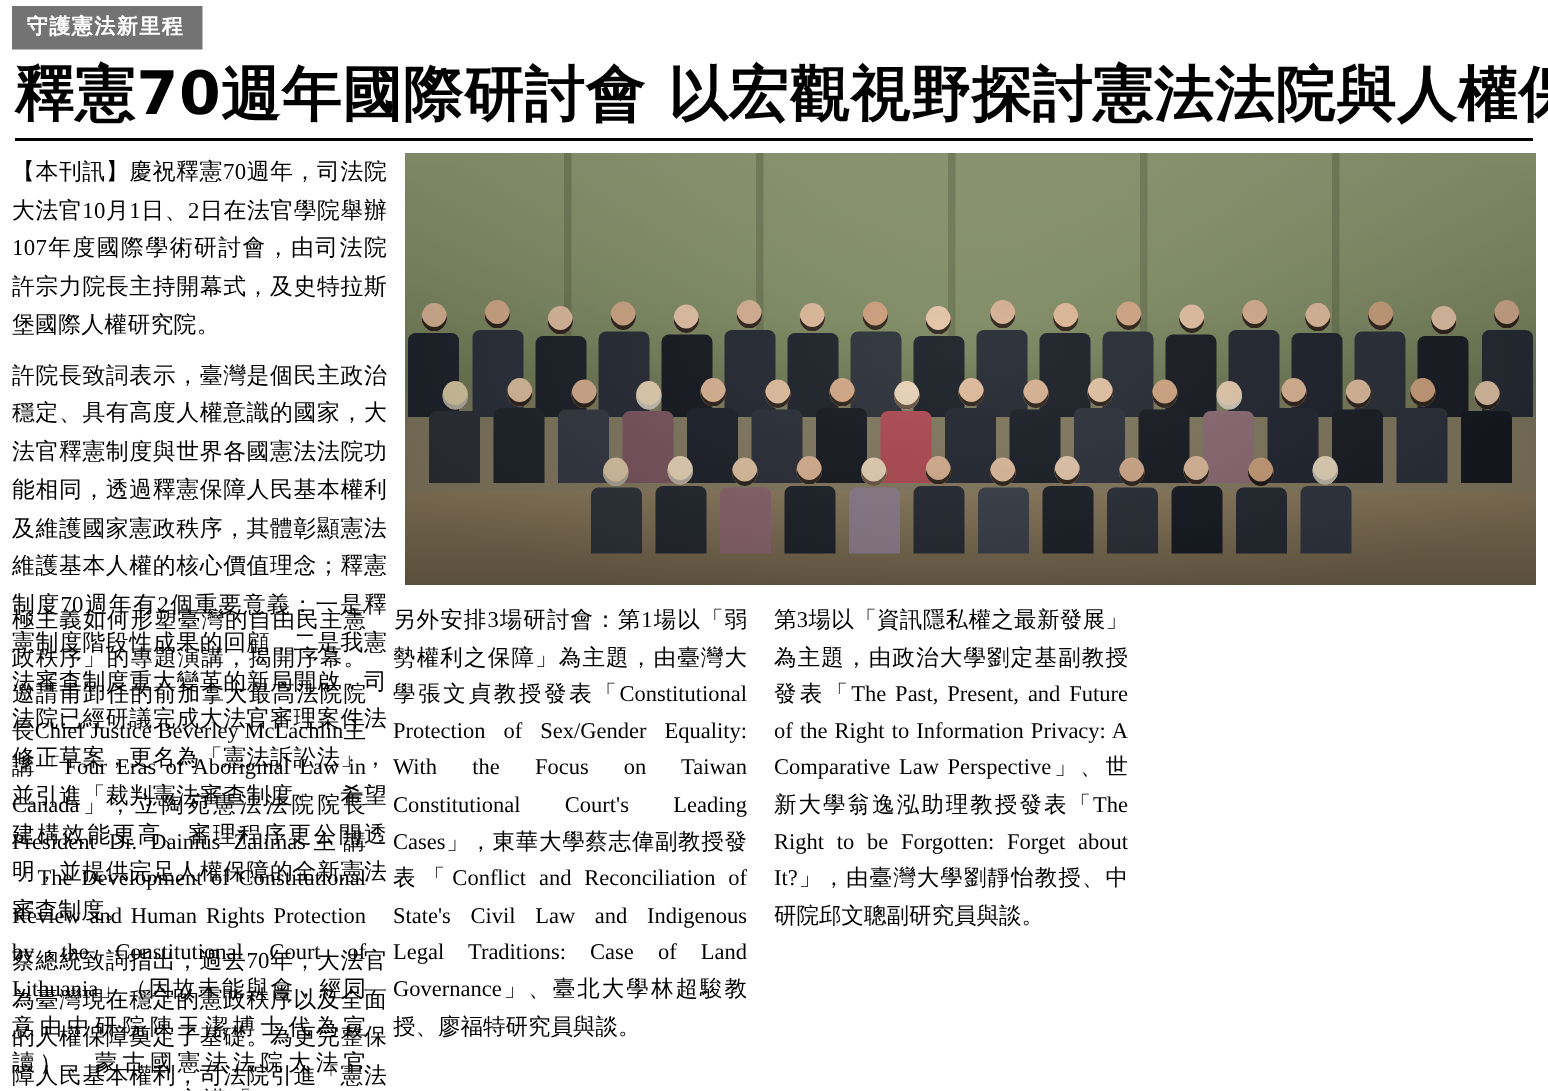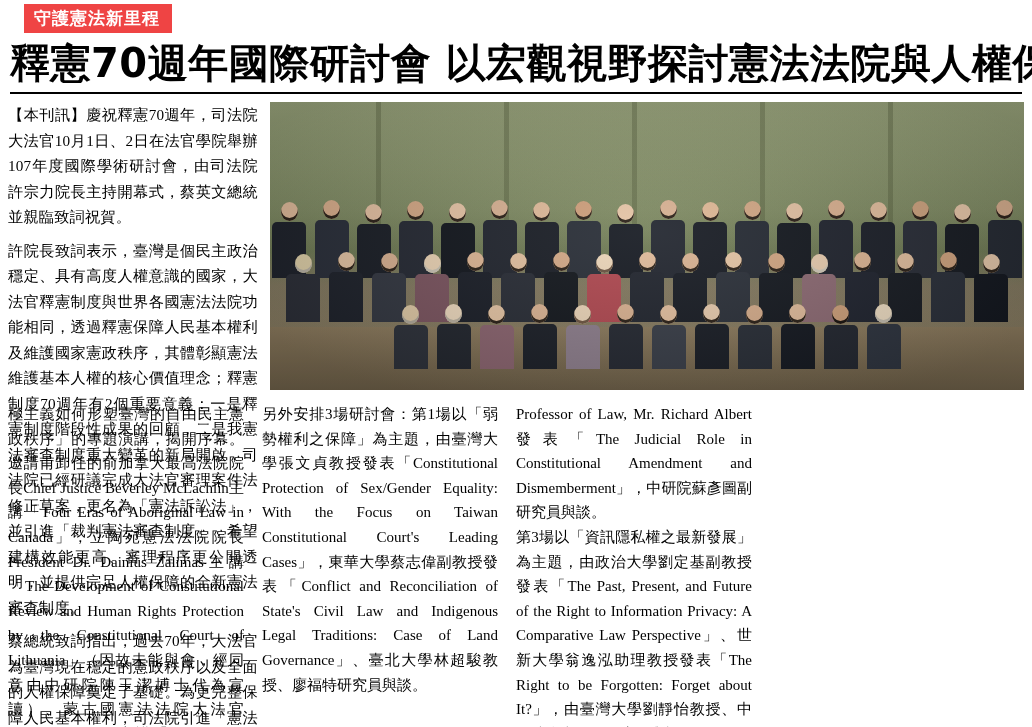--- a/index.html
+++ b/index.html
@@ -23,29 +23,28 @@
   }
 
   
   .kicker-wrap {
     position: relative;
     height: 30px;
     margin-top: 4px;
   }
   .kicker {
     display: inline-block;
-    background: #ef4444;
+    background: #737373;
     color: #ffffff;
     font-family: "DejaVu Sans", sans-serif;
     font-weight: bold;
-    font-size: 17px;
+    font-size: 14px;
     line-height: 26px;
     padding: 1px 12px 2px 10px;
     letter-spacing: 1px;
-    margin-left: 16px;
   }
 
   
   .headline {
     font-family: "DejaVu Sans", sans-serif;
     font-weight: bold;
     font-size: 40px;
     line-height: 50px;
     letter-spacing: 0.5px;
     color: #000;
@@ -171,21 +170,21 @@
   <div class="kicker-wrap">
     <span class="kicker">守護憲法新里程</span>
   </div>
 
   <h1 class="headline">釋憲70週年國際研討會 以宏觀視野探討憲法法院與人權保障</h1>
   <div class="rule"></div>
 
   <div class="top-block">
 
     <div class="lead-col">
-      <p>【本刊訊】慶祝釋憲70週年，司法院大法官10月1日、2日在法官學院舉辦107年度國際學術研討會，由司法院許宗力院長主持開幕式，蔡英文總統並親臨致詞祝賀。</p>
+      <p>【本刊訊】慶祝釋憲70週年，司法院大法官10月1日、2日在法官學院舉辦107年度國際學術研討會，由司法院許宗力院長主持開幕式，及史特拉斯堡國際人權研究院。</p>
       <p>許院長致詞表示，臺灣是個民主政治穩定、具有高度人權意識的國家，大法官釋憲制度與世界各國憲法法院功能相同，透過釋憲保障人民基本權利及維護國家憲政秩序，其體彰顯憲法維護基本人權的核心價值理念；釋憲制度70週年有2個重要意義：一是釋憲制度階段性成果的回顧，二是我憲法審查制度重大變革的新局開啟，司法院已經研議完成大法官審理案件法修正草案，更名為「憲法訴訟法」，並引進「裁判憲法審查制度」，希望建構效能更高、審理程序更公開透明，並提供完足人權保障的全新憲法審查制度。</p>
       <p>蔡總統致詞指出，過去70年，大法官為臺灣現在穩定的憲政秩序以及全面的人權保障奠定了基礎。為更完整保障人民基本權利，司法院引進「憲法訴願」制度，讓民眾可以對法院判決的合憲性提出異議，並賦予憲法法庭審查終審法院之確定終局裁判的合憲性，新法通過後，憲法法庭將得以檢視及平衡行政權與立法權，並轉型為真正的法庭，更全面有效保障人民憲法上的權利。蔡總統也期盼大法官繼續引領我國民主憲政秩序穩定發展，保障人民憲法上的權利。</p>
 
     </div>
 
     <div class="photo-box">
       <div class="photo-bg"></div>
       <div class="wall-panel" style="left:14%"></div>
       <div class="wall-panel" style="left:31%"></div>
       <div class="wall-panel" style="left:48%"></div>
@@ -396,19 +395,18 @@
 
   <div class="cols">
     <div class="col">
       <p>極主義如何形塑臺灣的自由民主憲政秩序」的專題演講，揭開序幕。邀請甫卸任的前加拿大最高法院院長Chief Justice Beverley McLachlin主講「Four Eras of Aboriginal Law in Canada」，立陶宛憲法法院院長President Dr. Dainius Žalimas主講「The Development of Constitutional Review and Human Rights Protection by the Constitutional Court of Lithuania」（因故未能與會，經同意由中研院陳玉潔博士代為宣讀）、蒙古國憲法法院大法官Dondov Ganzorig主講「The Role of the Constitutional Court in the Process of Democratic Development in Mongolia」，美國芝加哥大學法學院教授Professor Tom Ginsburg主講「The Trump Administration, Democracy, and American Constitutional</p>
     </div>
     <div class="col en">
       <p>另外安排3場研討會：第1場以「弱勢權利之保障」為主題，由臺灣大學張文貞教授發表「Constitutional Protection of Sex/Gender Equality: With the Focus on Taiwan Constitutional Court's Leading Cases」，東華大學蔡志偉副教授發表「Conflict and Reconciliation of State's Civil Law and Indigenous Legal Traditions: Case of Land Governance」、臺北大學林超駿教授、廖福特研究員與談。</p>
 
     </div>
     <div class="col en">
-      <p>Professor of Law, Mr. Richard Albert發表「The Judicial Role in Constitutional Amendment and Dismemberment」，中研院蘇彥圖副研究員與談。</p>
       <p>第3場以「資訊隱私權之最新發展」為主題，由政治大學劉定基副教授發表「The Past, Present, and Future of the Right to Information Privacy: A Comparative Law Perspective」、世新大學翁逸泓助理教授發表「The Right to be Forgotten: Forget about It?」，由臺灣大學劉靜怡教授、中研院邱文聰副研究員與談。</p>
 
     </div>
   </div>
 
 </div>
 
 </body></html>

